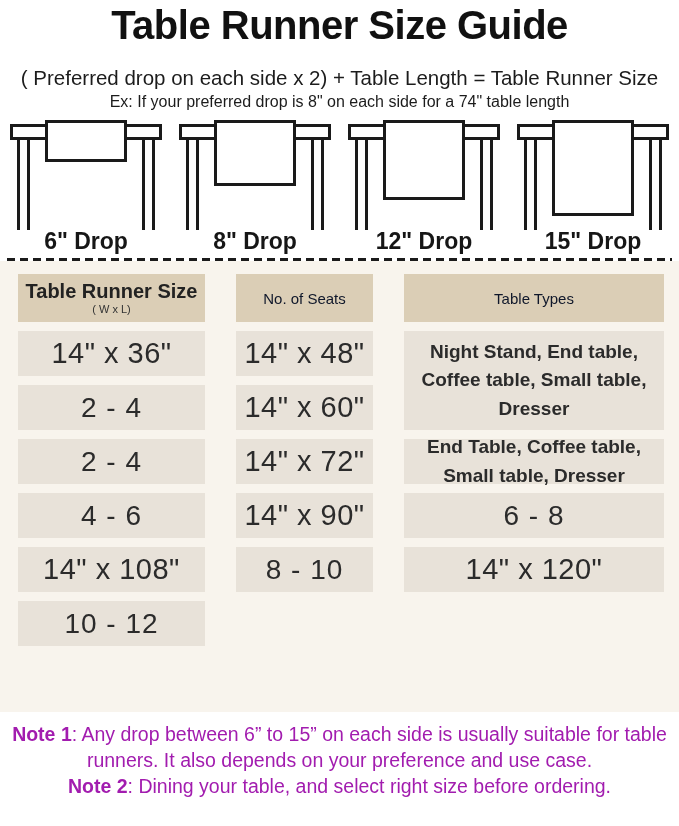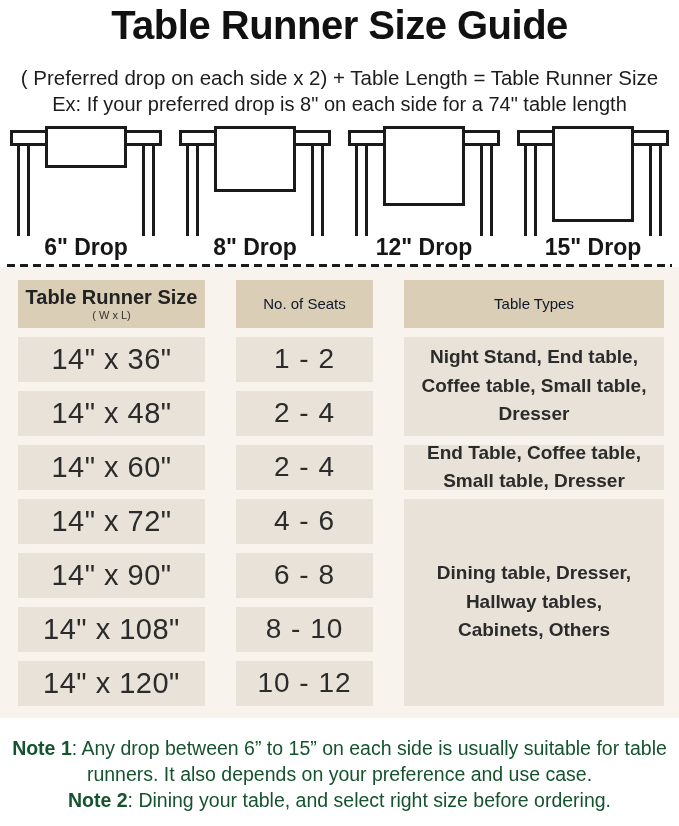--- a/index.html
+++ b/index.html
@@ -10,21 +10,21 @@
   }
   .page { width:679px; height:826px; position:relative; }
 
   
   .hdr { text-align:center; }
   .hdr h1 {
     font-size:40px; font-weight:800; letter-spacing:-0.5px;
     color:#111; margin:3px 0 5px; line-height:1.12;
   }
   .hdr .formula { font-size:20.5px; line-height:1.35; color:#1c1c1c;margin-top:16px; }
-  .hdr .ex { font-size:20px; line-height:1.36; color:#1c1c1c; }
+  .hdr .ex { font-size:16px; line-height:1.36; color:#1c1c1c; }
 
   
   .illos { display:flex; justify-content:space-between; padding:5px 10px 0; height:113px; }
   .slot { width:152px; position:relative; }
   .graphic { position:relative; width:152px; height:112px; }
   .tabletop {
     position:absolute; top:6px; left:0; right:0; height:16px;
     background:#fff; border:3px solid #1a1a1a;
   }
   .leg {
@@ -74,21 +74,21 @@
   .cell.seats { font-size:28px; font-weight:400; letter-spacing:1px; }
   .cell.types { font-weight:700; font-size:19px; line-height:1.5; padding:0 12px; }
   .cell.types .txt { max-width:234px; }
   .cell.types.big .txt { max-width:200px; }
   .c3 { grid-column:3; }
   .span2 { grid-row:2 / 4; }
   .span1 { grid-row:4 / 5;text-align:center; }
   .span4 { grid-row:5 / 9; }
 
   
-  .notes { text-align:center; padding:17px 8px 0; font-size:19.5px; line-height:1.34; color:#14532d; }
+  .notes { text-align:center; padding:9px 8px 0; font-size:19.5px; line-height:1.34; color:#a21caf; }
   .notes strong { font-weight:700; }
 </style>
 </head>
 <body>
 
 <div class="page">
 
   <div class="hdr">
     <h1>Table Runner Size Guide</h1>
     <p class="formula">( Preferred drop on each side x 2) + Table Length = Table Runner Size</p>
@@ -147,39 +147,35 @@
         <div class="h-sub">( W x L)</div>
       </div>
       <div class="hcell">
         <div class="h-one">No. of Seats</div>
       </div>
       <div class="hcell">
         <div class="h-one">Table Types</div>
       </div>
 
       <div class="cell size">14" x 36"</div>
-      <div class="cell seats">1 - 2</div>
       <div class="cell types c3 span2">
         <div class="txt">Night Stand, End table, Coffee table, Small table, Dresser</div>
       </div>
 
       <div class="cell size">14" x 48"</div>
       <div class="cell seats">2 - 4</div>
 
       <div class="cell size">14" x 60"</div>
       <div class="cell seats">2 - 4</div>
       <div class="cell types c3 span1">
         <div class="txt">End Table, Coffee table, Small table, Dresser</div>
       </div>
 
       <div class="cell size">14" x 72"</div>
       <div class="cell seats">4 - 6</div>
-      <div class="cell types big c3 span4">
-        <div class="txt">Dining table, Dresser, Hallway tables, Cabinets, Others</div>
-      </div>
 
       <div class="cell size">14" x 90"</div>
       <div class="cell seats">6 - 8</div>
 
       <div class="cell size">14" x 108"</div>
       <div class="cell seats">8 - 10</div>
 
       <div class="cell size">14" x 120"</div>
       <div class="cell seats">10 - 12</div>
 

